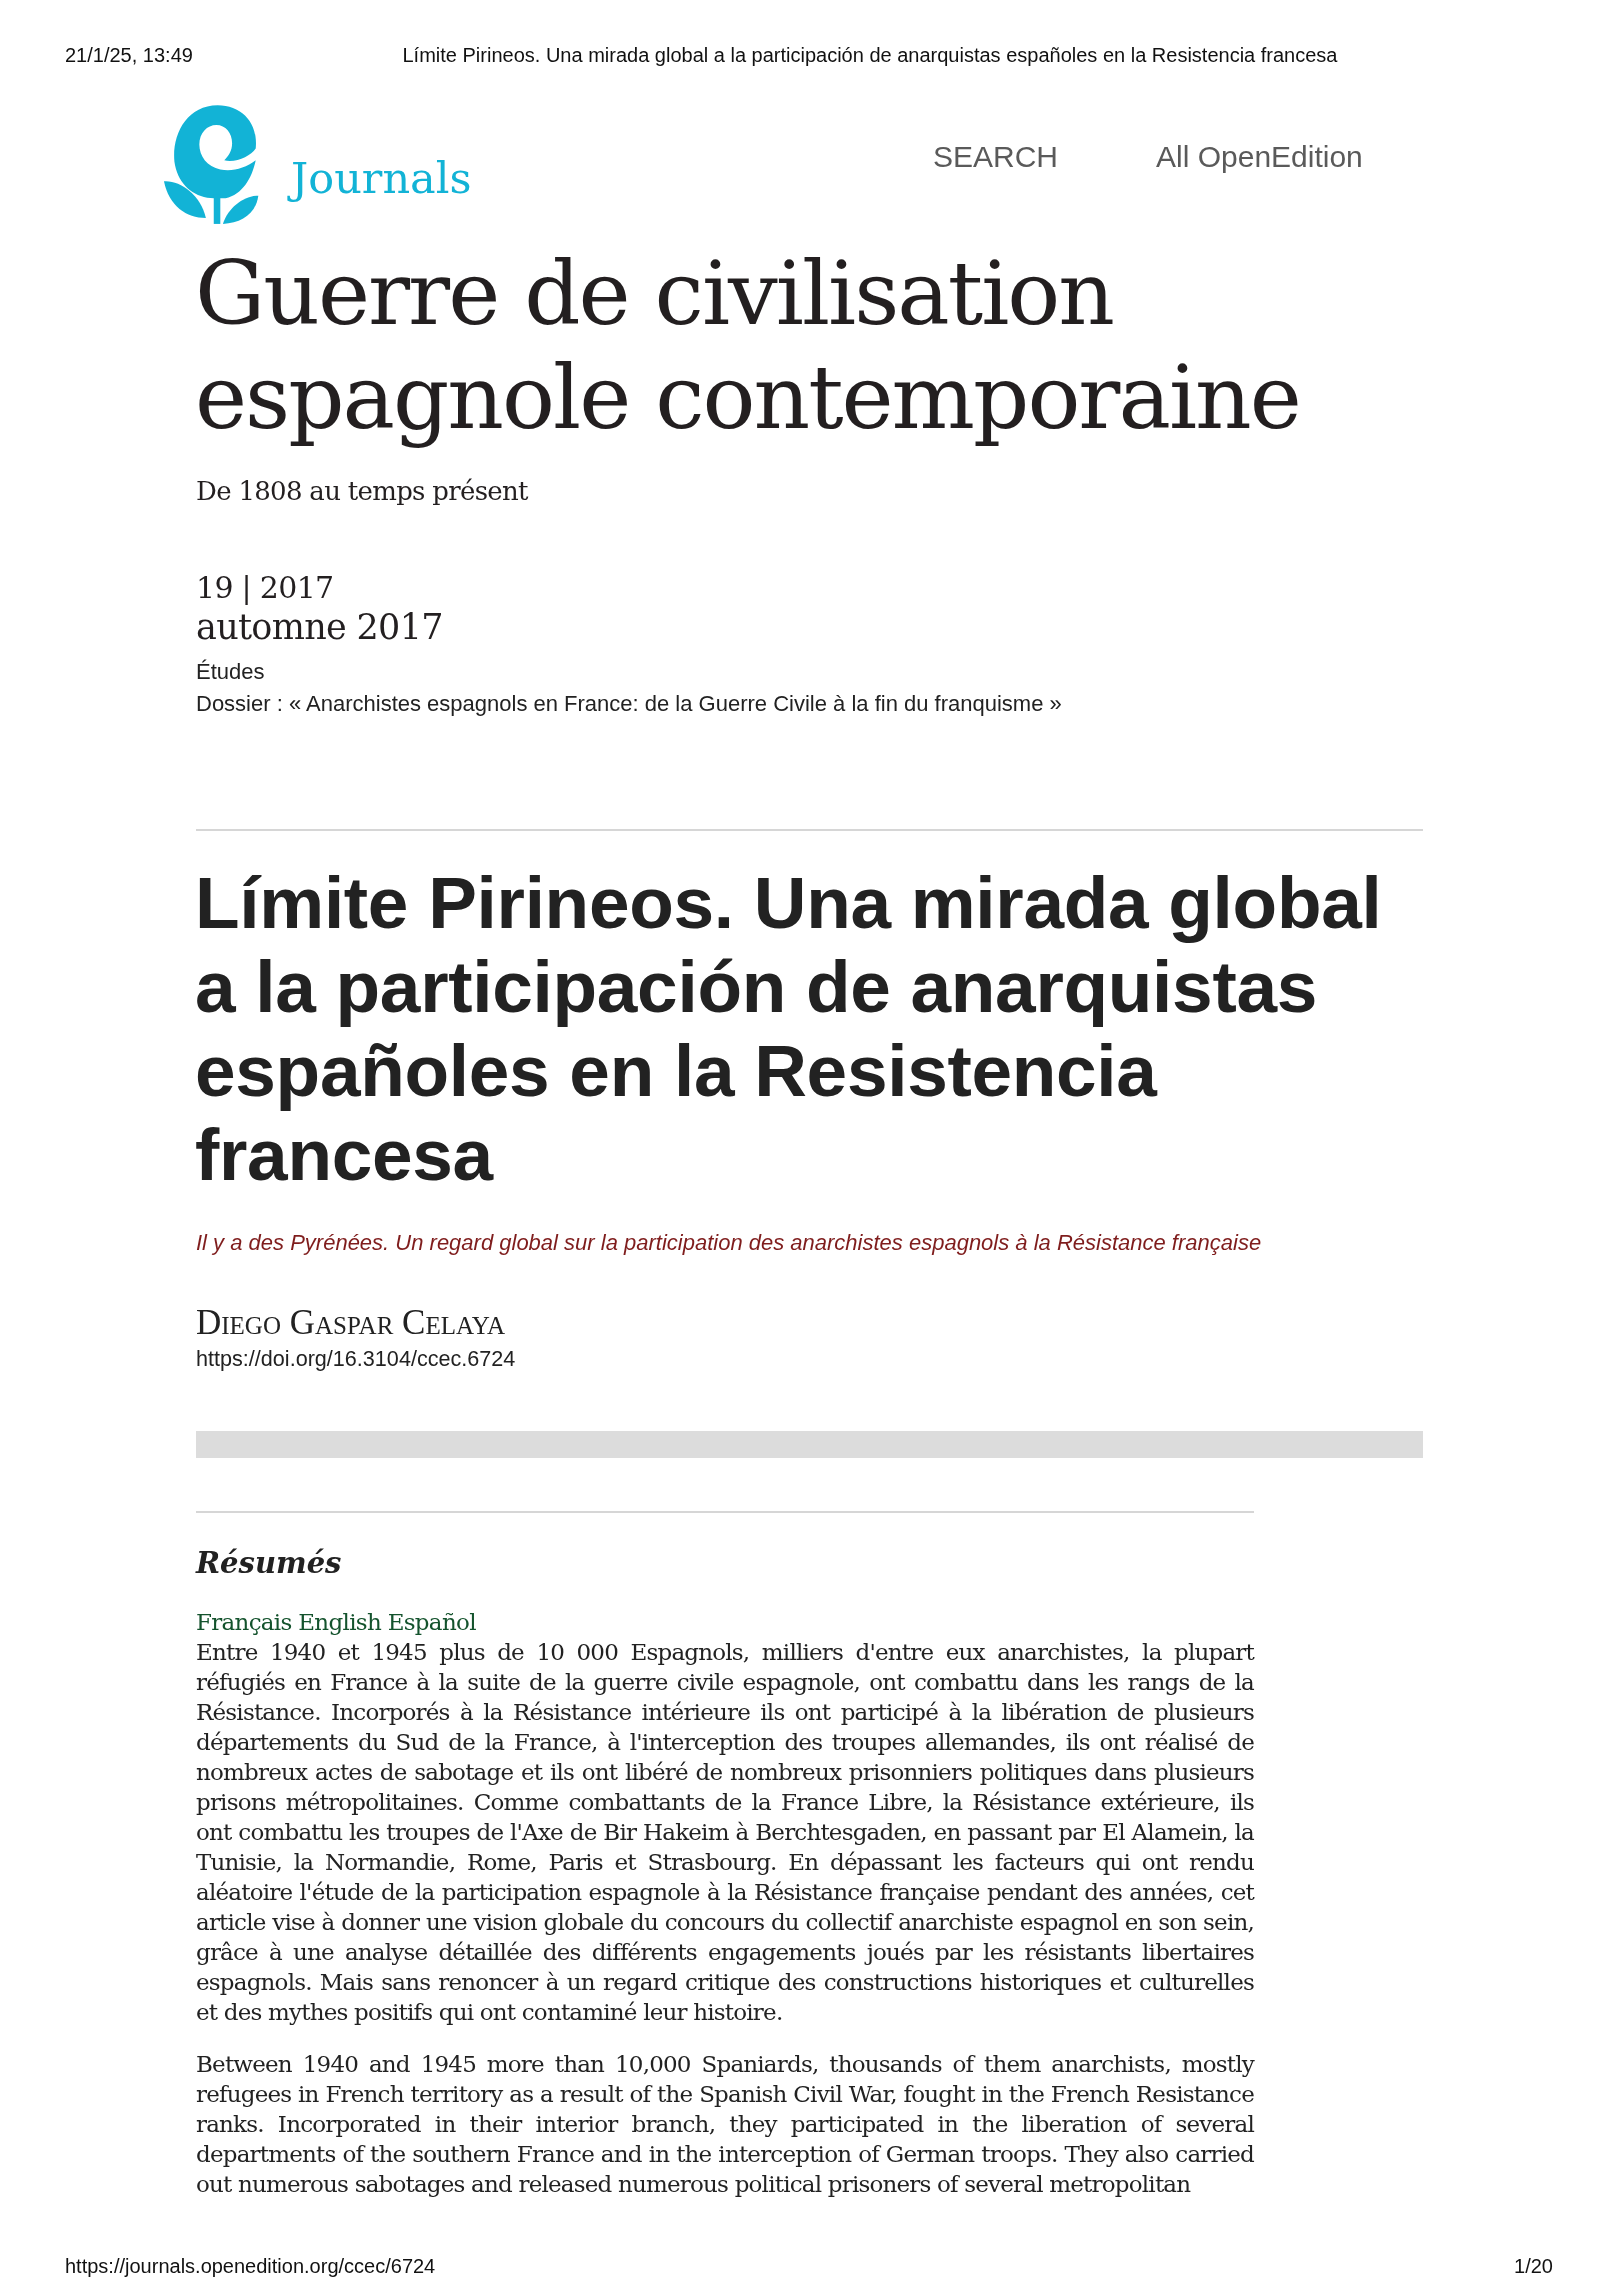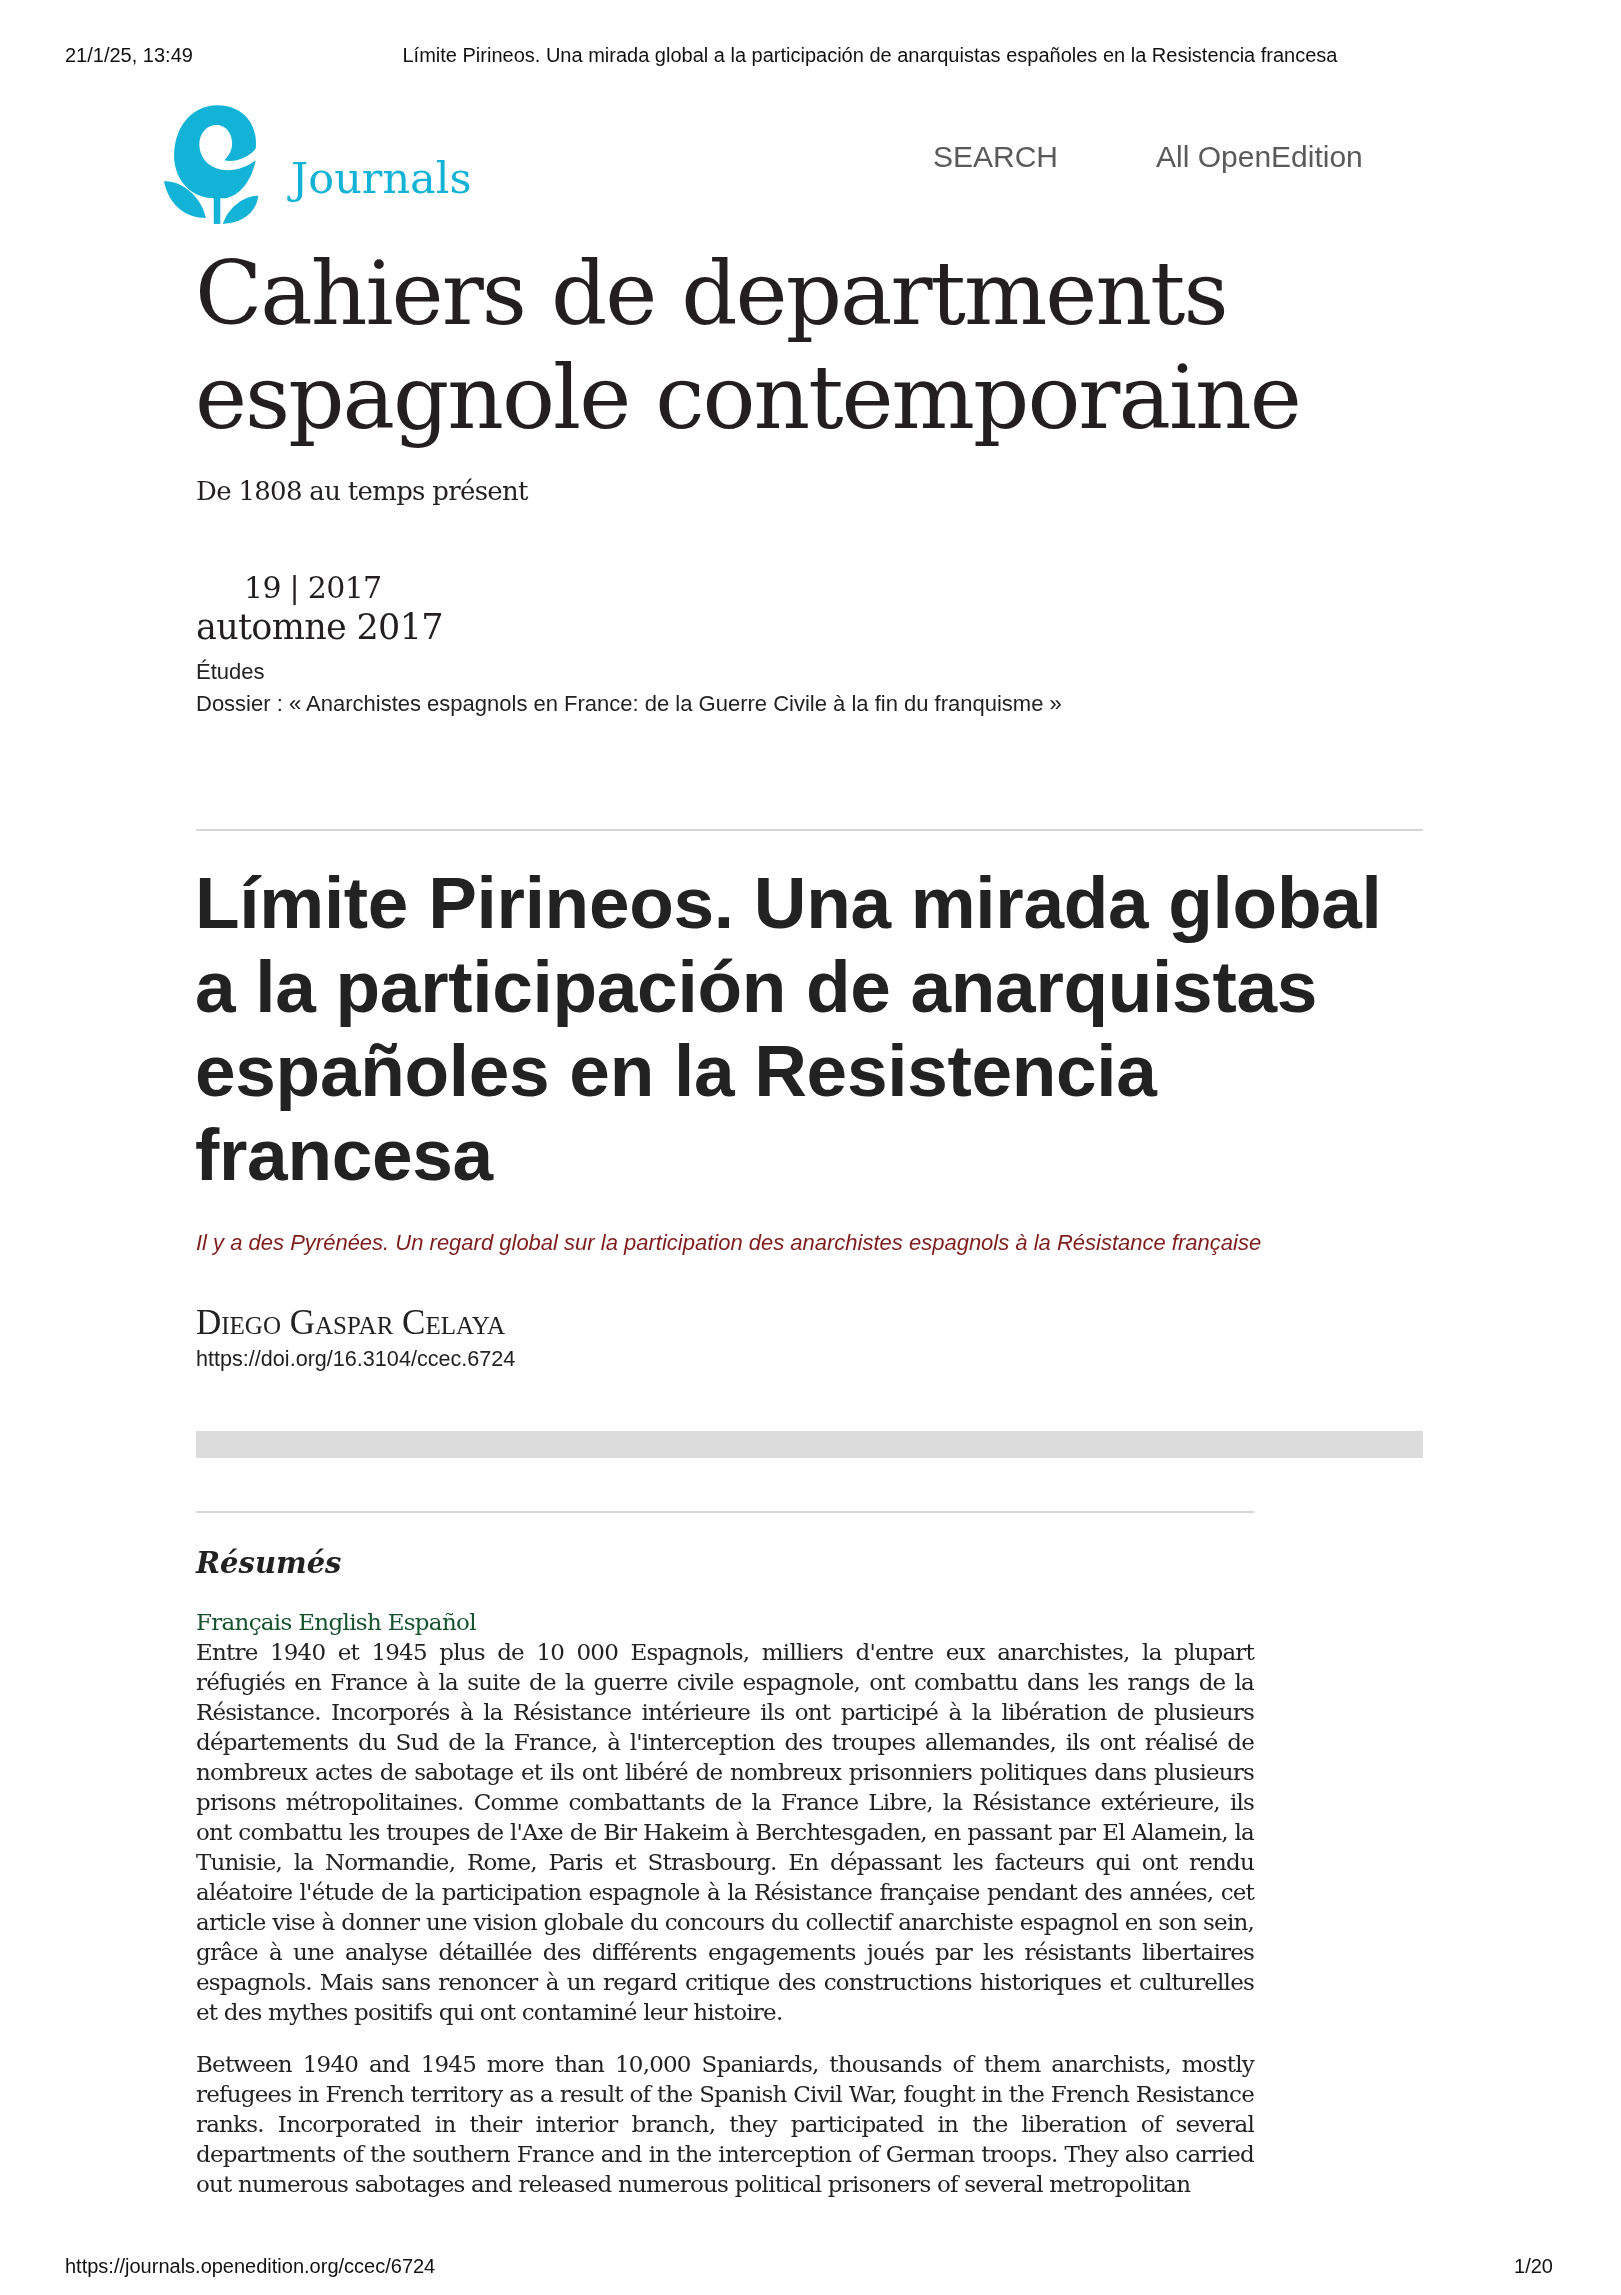--- a/index.html
+++ b/index.html
@@ -52,21 +52,21 @@
     font-family: "DejaVu Serif", "Liberation Serif", serif; letter-spacing: -2px;
   }
   .journal-subtitle {
     position: absolute; left: 196px; top: 475px;
     font-size: 26px; line-height: 33px; color: #231f20;
     font-family: "DejaVu Serif", "Liberation Serif", serif; letter-spacing: -0.7px;
   }
   .issue-number {
     position: absolute; left: 196px; top: 569px;
     font-size: 30px; line-height: 37px; color: #231f20;
-    font-family: "DejaVu Serif", "Liberation Serif", serif; letter-spacing: -0.7px; margin-left: 48px;
+    font-family: "DejaVu Serif", "Liberation Serif", serif; letter-spacing: -0.7px;
   }
   .issue-season {
     position: absolute; left: 196px; top: 609px;
     font-size: 35px; line-height: 37px; color: #231f20;
     font-family: "DejaVu Serif", "Liberation Serif", serif; letter-spacing: -0.7px;
   }
   .section-label, .dossier-label {
     position: absolute; left: 196px;
     font-family: "Liberation Sans", "DejaVu Sans", sans-serif;
     font-size: 22px; line-height: 29px; color: #222;
@@ -140,21 +140,21 @@
     <path d="M6 130 C 30 128, 62 150, 70 186 C 40 186, 14 168, 6 130 Z" fill="#12b3d6"></path>
 
     <path d="M150 152 C 128 152, 104 170, 96 195 C 124 194, 146 180, 150 152 Z" fill="#12b3d6"></path>
   </svg>
   <span class="logo-word-journals">Journals</span>
 </a>
 
 <a class="nav-link nav-search">SEARCH</a>
 <a class="nav-link nav-all">All OpenEdition</a>
 
-<h1 class="journal-title">Cahiers de departments espagnole contemporaine</h1>
+<h1 class="journal-title">Guerre de civilisation espagnole contemporaine</h1>
 <div class="journal-subtitle">De 1808 au temps présent</div>
 <a class="issue-number">19 | 2017</a>
 <a class="issue-season">automne 2017</a>
 <a class="section-label">Études</a>
 <a class="dossier-label">Dossier : « Anarchistes espagnols en France: de la Guerre Civile à la fin du franquisme »</a>
 
 <div class="rule rule-top"></div>
 
 <h2 class="article-title">Límite Pirineos. Una mirada global a la participación de anarquistas españoles en la Resistencia francesa</h2>
 <div class="article-subtitle">Il y a des Pyrénées. Un regard global sur la participation des anarchistes espagnols à la Résistance française</div>

